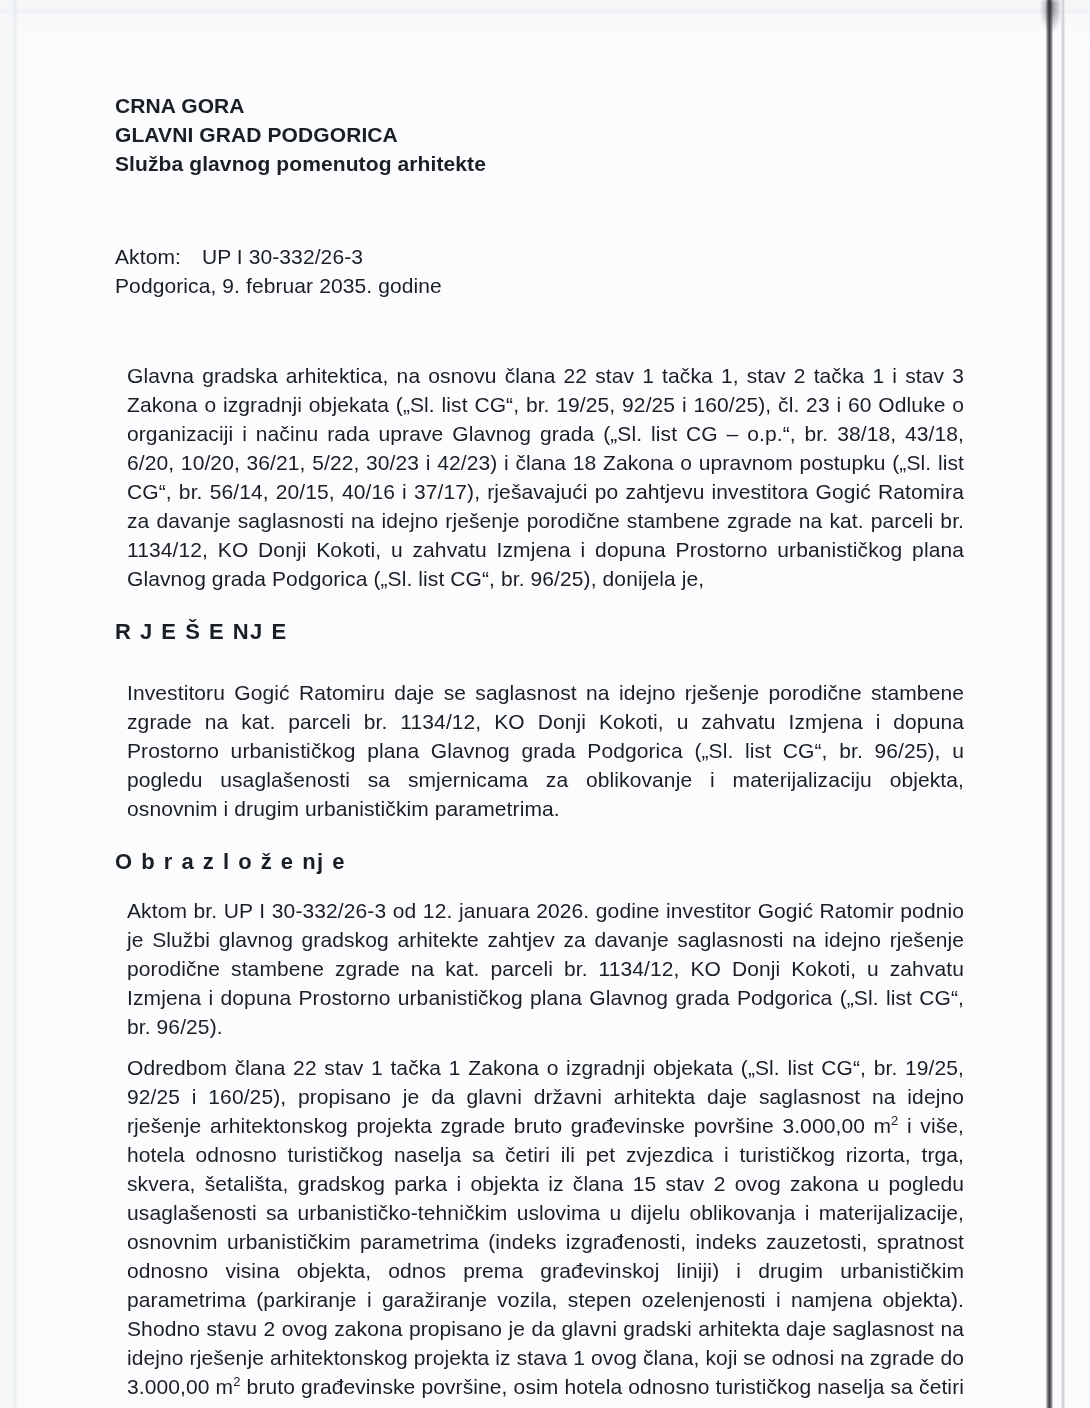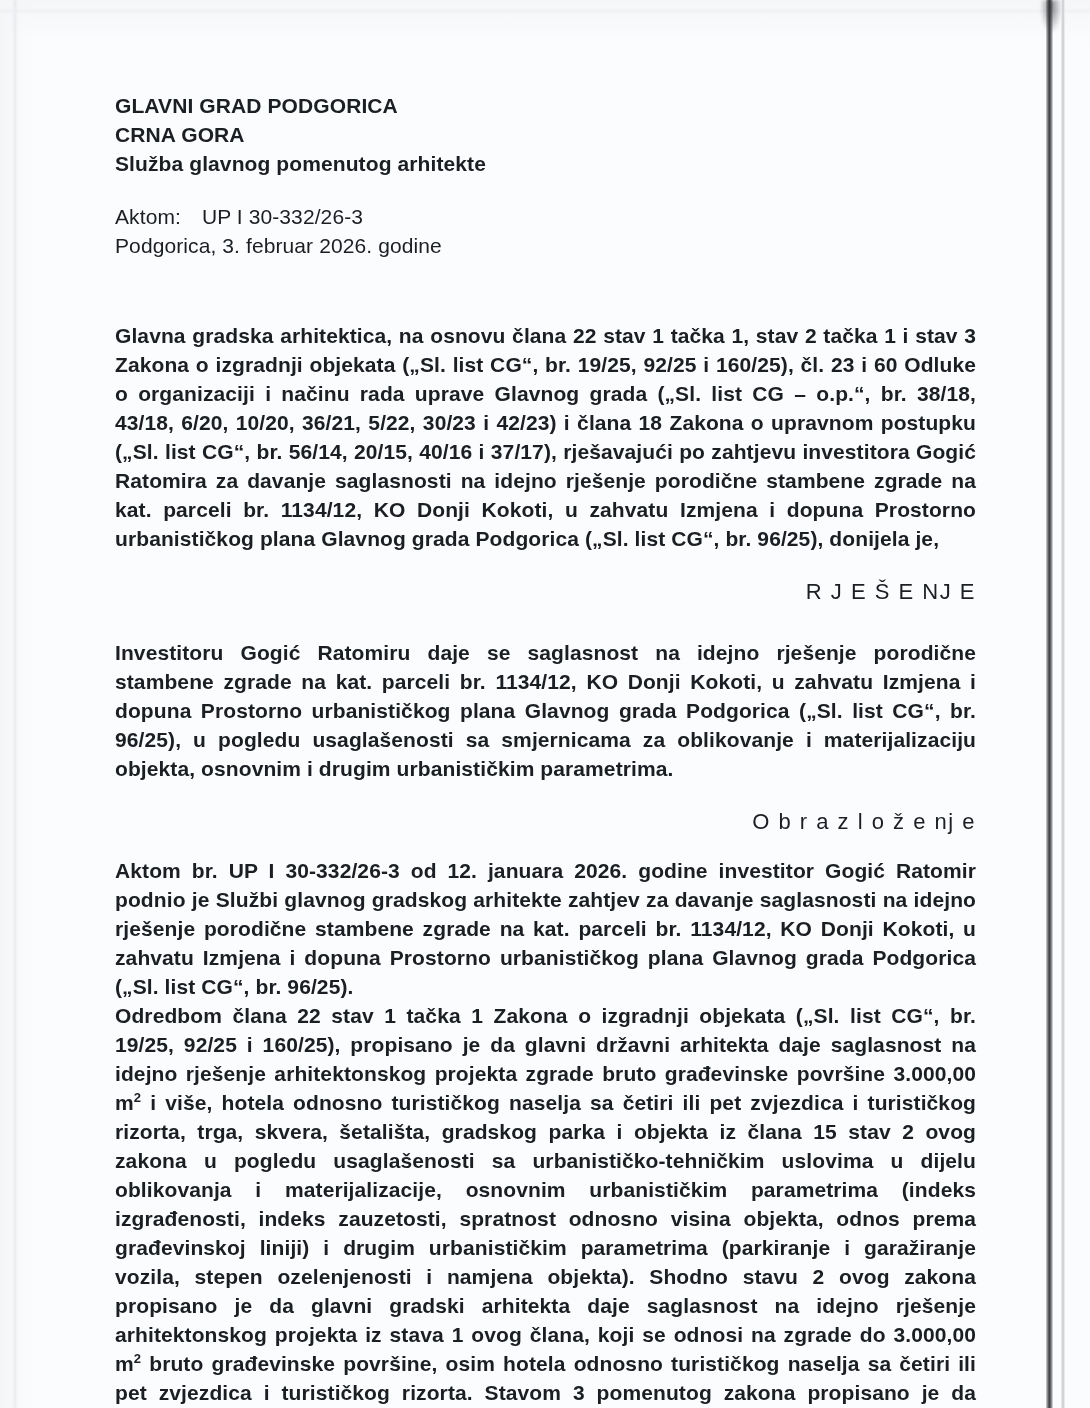--- a/index.html
+++ b/index.html
@@ -75,30 +75,29 @@
     filter: blur(0.32px) contrast(1.04);
   }
   .org-block {
     font-weight: 700;
     margin: 0 0 24px 0;
   }
   .ref-block {
     margin: 0 0 61px 0;
   }
   .ref-line .ref-label { display: inline-block; }
-  .ref-line .ref-value { display: inline-block; margin-left: 15px; }
+  .ref-line .ref-value { display: inline-block; margin-left: 15px; margin-top: 40px; }
   p.para {
-    margin: 0;
+    margin: 12px;
     text-align: justify;
-    font-weight: bold;
   }
   .heading {
     margin: 24px 0 32px 0;
-    text-align: right;
-    font-weight: 400;
+    text-align: left;
+    font-weight: 700;
     font-size: 22px;
     letter-spacing: 1.5px;
   }
   .heading.second {
     margin: 24px 0 20px 0;
   }
   .para4 { margin-top: 26px; }
   sup {
     font-size: 0.62em;
     line-height: 0;
@@ -109,31 +108,31 @@
 <body>
 
 <div class="scan">
 
   <div class="seam-left"></div>
   <div class="seam-top"></div>
 
   <div class="doc">
 
     <div class="org-block">
+      <div>CRNA GORA</div>
       <div>GLAVNI GRAD PODGORICA</div>
-      <div>CRNA GORA</div>
       <div>Služba glavnog pomenutog arhitekte</div>
     </div>
 
     <div class="ref-block">
       <div class="ref-line">
         <span class="ref-label">Aktom:</span>
         <span class="ref-value">UP I 30-332/26-3</span>
       </div>
-      <div class="ref-line">Podgorica, 3. februar 2026. godine</div>
+      <div class="ref-line">Podgorica, 9. februar 2035. godine</div>
     </div>
 
     <p class="para">Glavna gradska arhitektica, na osnovu člana 22 stav 1 tačka 1, stav 2 tačka 1 i stav 3 Zakona o izgradnji objekata („Sl. list CG“, br. 19/25, 92/25 i 160/25), čl. 23 i 60 Odluke o organizaciji i načinu rada uprave Glavnog grada („Sl. list CG – o.p.“, br. 38/18, 43/18, 6/20, 10/20, 36/21, 5/22, 30/23 i 42/23) i člana 18 Zakona o upravnom postupku („Sl. list CG“, br. 56/14, 20/15, 40/16 i 37/17), rješavajući po zahtjevu investitora Gogić Ratomira za davanje saglasnosti na idejno rješenje porodične stambene zgrade na kat. parceli br. 1134/12, KO Donji Kokoti, u zahvatu Izmjena i dopuna Prostorno urbanističkog plana Glavnog grada Podgorica („Sl. list CG“, br. 96/25), donijela je,</p>
 
     <div class="heading">R J E Š E NJ E</div>
 
     <p class="para">Investitoru Gogić Ratomiru daje se saglasnost na idejno rješenje porodične stambene zgrade na kat. parceli br. 1134/12, KO Donji Kokoti, u zahvatu Izmjena i dopuna Prostorno urbanističkog plana Glavnog grada Podgorica („Sl. list CG“, br. 96/25), u pogledu usaglašenosti sa smjernicama za oblikovanje i materijalizaciju objekta, osnovnim i drugim urbanističkim parametrima.</p>
 
     <div class="heading second">O b r a z l o ž e nj e</div>
 

